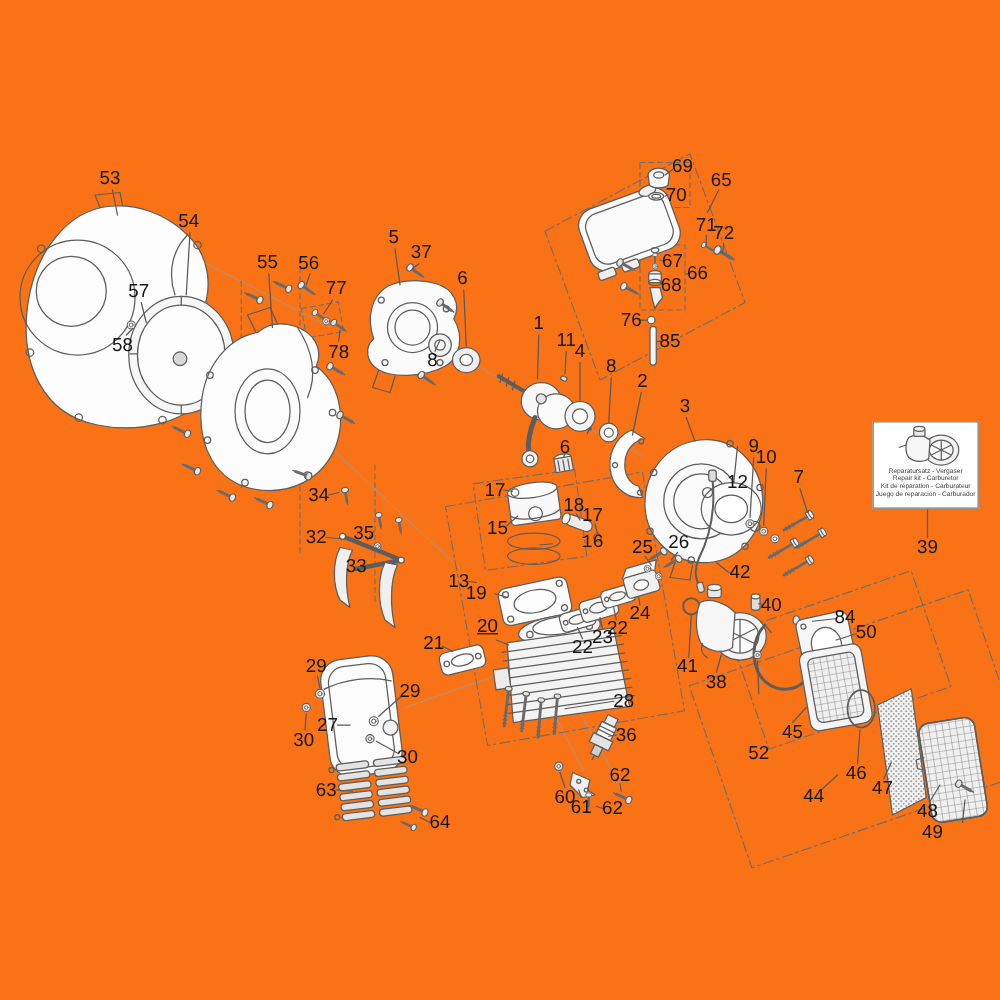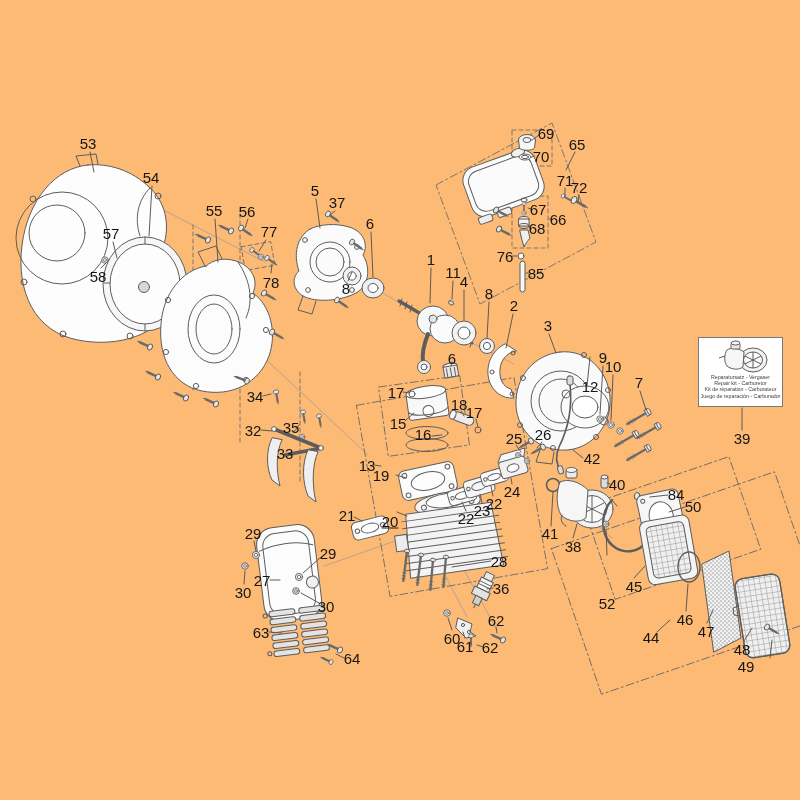--- a/index.html
+++ b/index.html
@@ -1,16 +1,16 @@
 <!DOCTYPE html>
 <html><head>
 <meta charset="utf-8">
 <style>
   html,body{margin:0;padding:0;background:#ffffff;}
-  .stage{position:relative;width:800px;height:800px;background:#fdba74;overflow:hidden;
+  .stage{position:relative;width:800px;height:800px;background:#f97316;overflow:hidden;
          font-family:"Liberation Sans",sans-serif;}
   #art{position:absolute;left:0;top:0;}
   .a{stroke:#5d5d5d;fill:none;stroke-width:1;stroke-linejoin:round;stroke-linecap:round;}
   .dd{stroke:#6e6e6e;fill:none;stroke-width:0.9;stroke-dasharray:8 3 2 3;}
   .dsh{stroke:#6e6e6e;fill:none;stroke-width:0.9;stroke-dasharray:4 3;}
   .cons{stroke:#9a9a9a;stroke-width:0.7;}
   #label-layer{position:absolute;left:0;top:0;width:800px;height:800px;pointer-events:none;}
   .plabel{position:absolute;transform:translate(-50%,-50%);font-size:15px;color:#161616;
           white-space:nowrap;}
   .kit-box{position:absolute;left:698px;top:337px;width:85px;height:70px;
@@ -585,24 +585,24 @@
       <span class="plabel" style="left: 592px; top: 458px;">42</span>
       <span class="plabel" style="left: 255px; top: 396px;">34</span>
       <span class="plabel" style="left: 253px; top: 430px;">32</span>
       <span class="plabel" style="left: 291px; top: 427px;">35</span>
       <span class="plabel" style="left: 285px; top: 453px;">33</span>
       <span class="plabel" style="left: 367px; top: 465px;">13</span>
       <span class="plabel" style="left: 396px; top: 392px;">17</span>
       <span class="plabel" style="left: 459px; top: 404px;">18</span>
       <span class="plabel" style="left: 474px; top: 412px;">17</span>
       <span class="plabel" style="left: 398px; top: 423px;">15</span>
-      <span class="plabel" style="left: 423px; top: 434px;">16</span>
+      <span class="plabel" style="left: 474px; top: 434px; font-family: Liberation Mono, monospace;">16</span>
       <span class="plabel" style="left: 452px; top: 358px;">6</span>
       <span class="plabel" style="left: 381px; top: 475px; text-align: right;">19</span>
-      <span class="plabel" style="left: 390px; top: 521px; text-decoration: underline;">20</span>
+      <span class="plabel" style="left: 390px; top: 501px; text-decoration: underline;">20</span>
       <span class="plabel" style="left: 347px; top: 515px;">21</span>
       <span class="plabel" style="left: 466px; top: 518px;">22</span>
       <span class="plabel" style="left: 482px; top: 510px;">23</span>
       <span class="plabel" style="left: 494px; top: 503px;">22</span>
       <span class="plabel" style="left: 512px; top: 491px;">24</span>
       <span class="plabel" style="left: 514px; top: 438px;">25</span>
       <span class="plabel" style="left: 543px; top: 434px;">26</span>
       <span class="plabel" style="left: 617px; top: 484px;">40</span>
       <span class="plabel" style="left: 550px; top: 533px;">41</span>
       <span class="plabel" style="left: 573px; top: 546px;">38</span>

